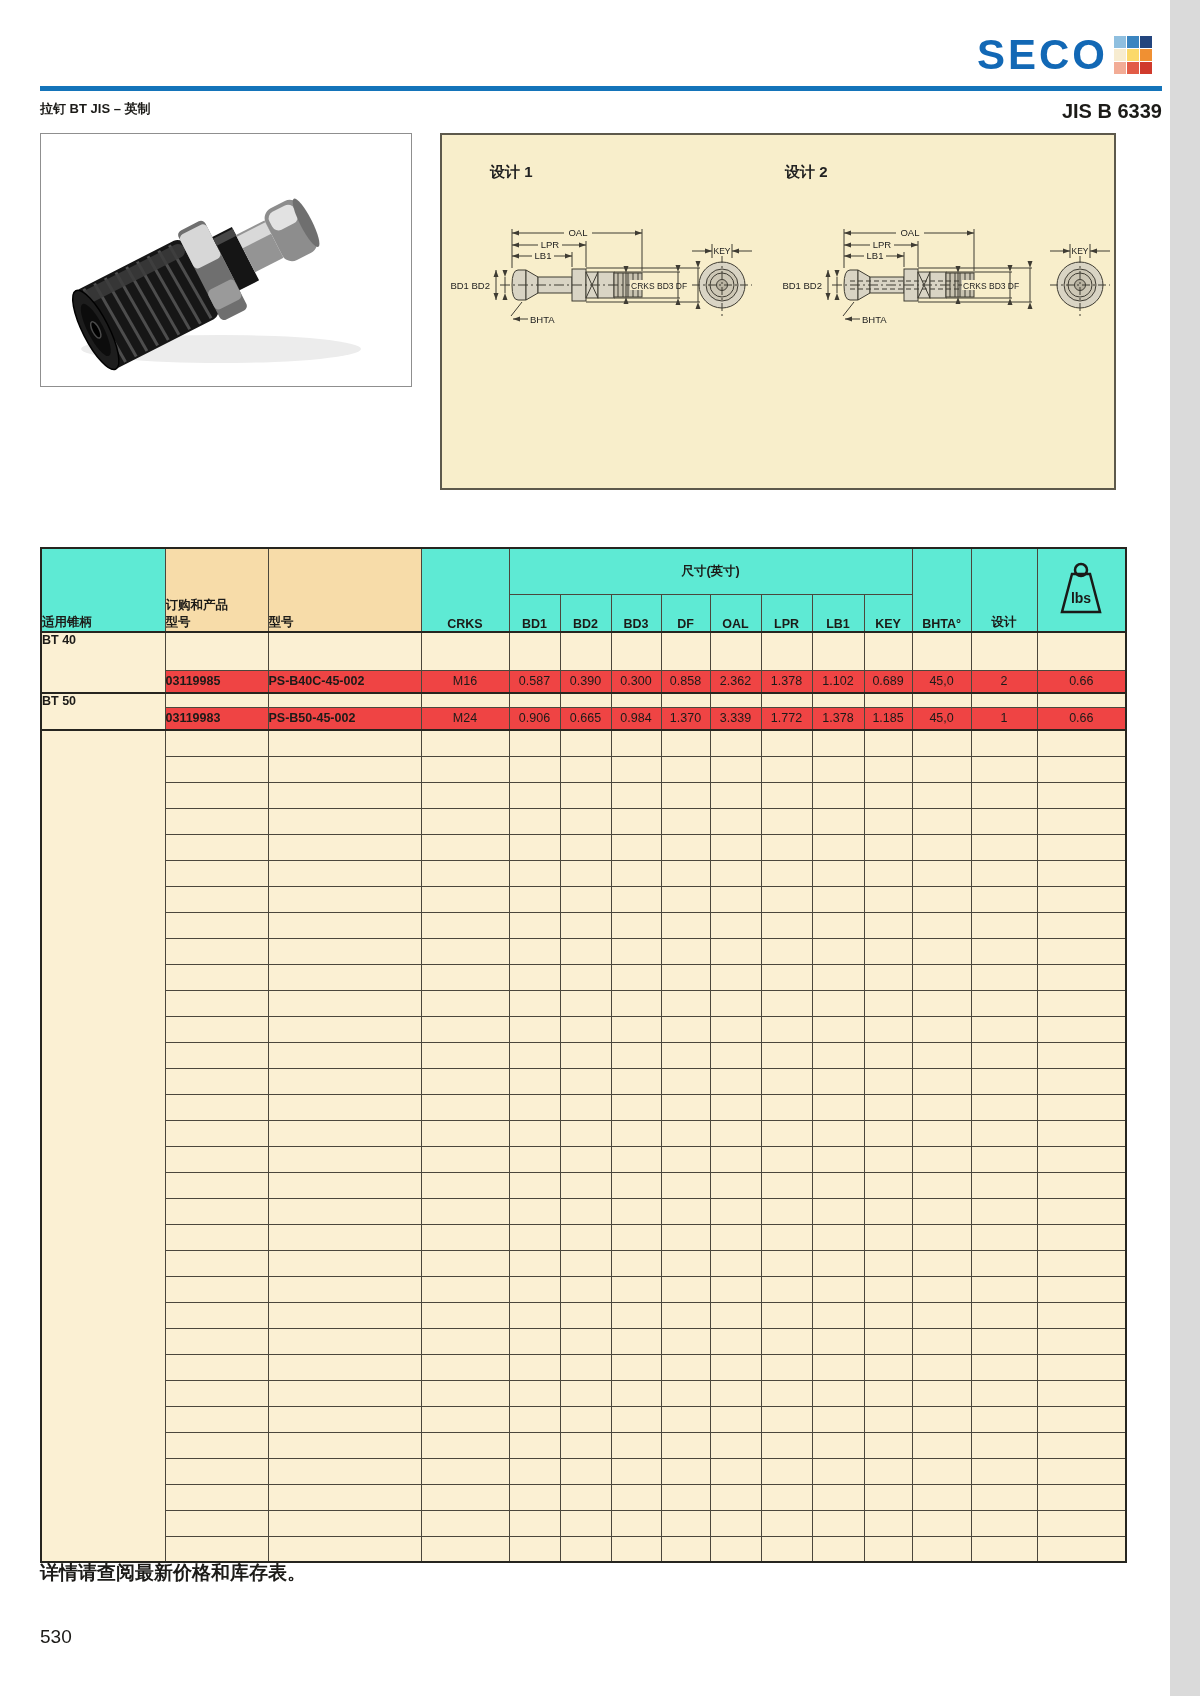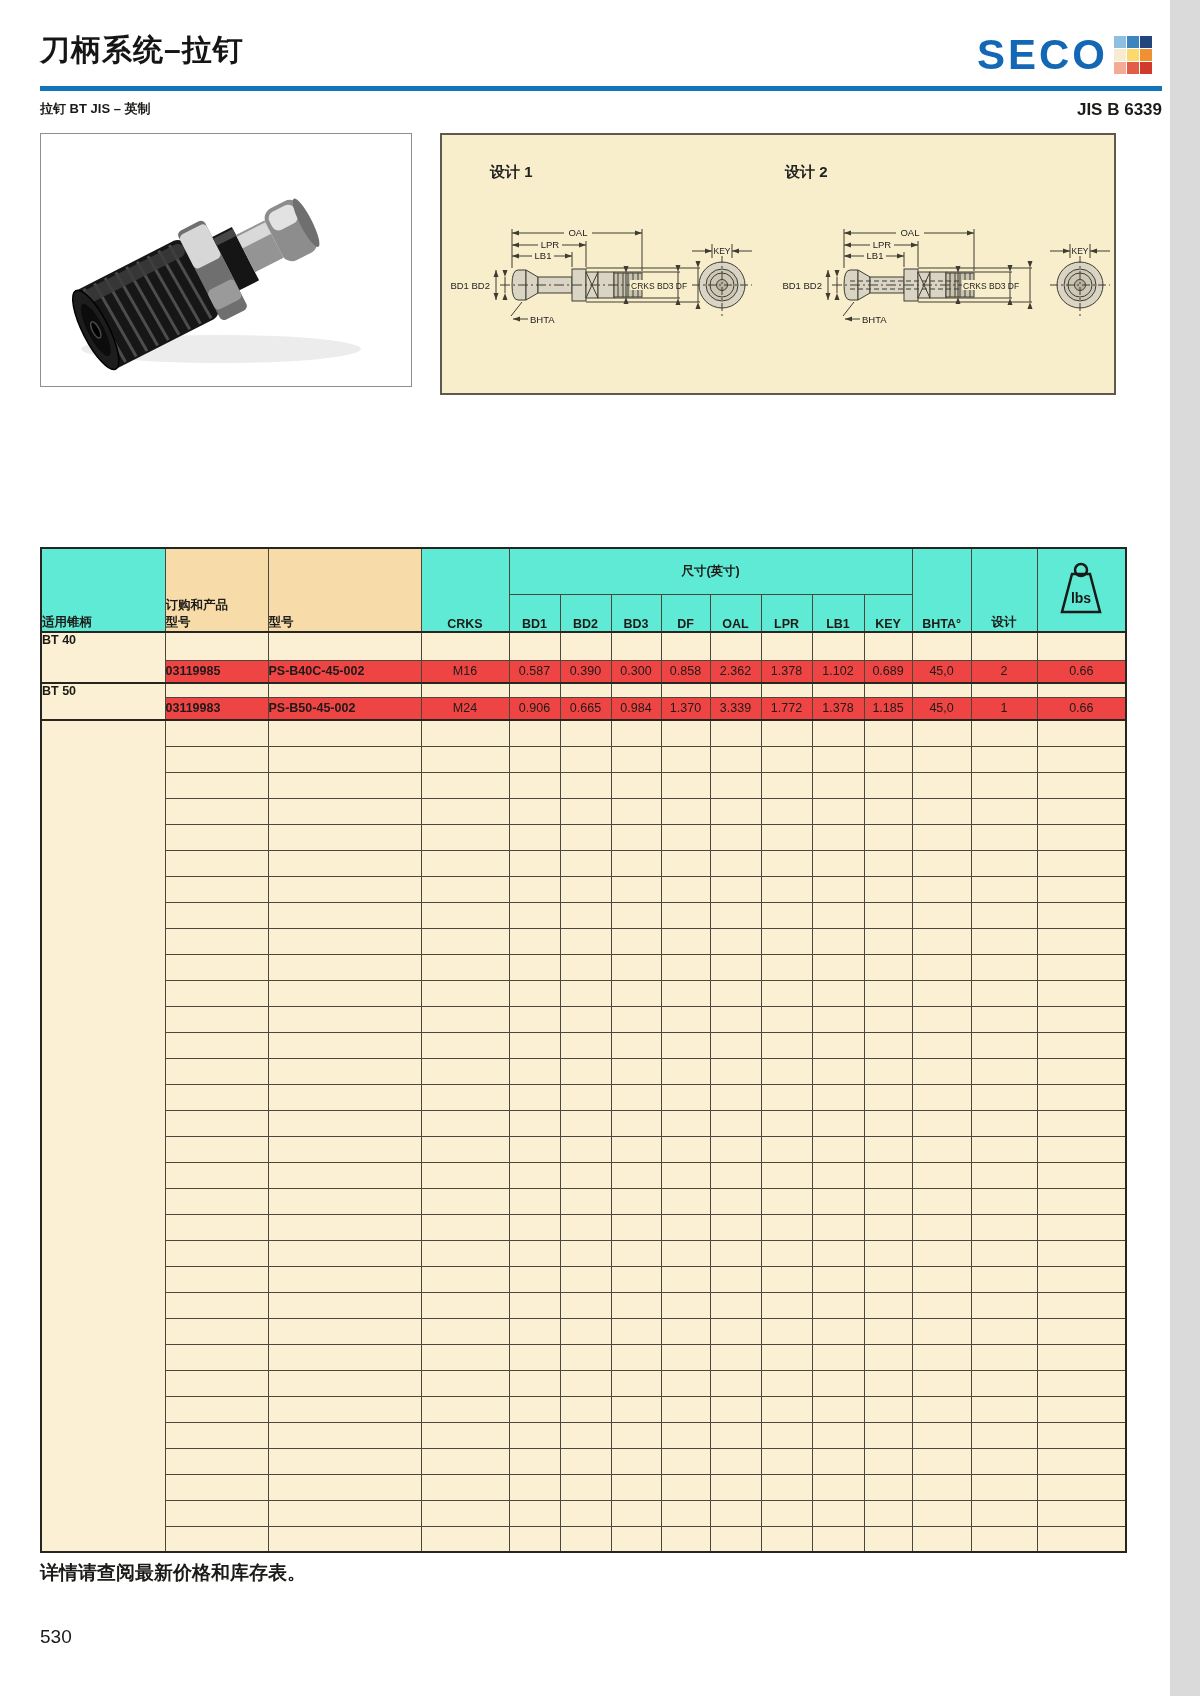--- a/index.html
+++ b/index.html
@@ -8,38 +8,38 @@
   .page-edge{position:absolute;top:0;right:0;width:30px;height:1696px;background:#dadada;}
 
   
   .title{position:absolute;left:40px;top:30px;font-size:30px;font-weight:bold;letter-spacing:1px;color:#151515;}
   .brand{position:absolute;top:34px;right:48px;display:flex;align-items:center;gap:6px;}
   .brand-word{font-size:42px;font-weight:800;color:#1268b5;letter-spacing:3px;line-height:1;}
   .brand-grid{display:grid;grid-template-columns:repeat(3,12px);grid-template-rows:repeat(3,12px);gap:1px;}
   .brand-grid span{display:block;width:12px;height:12px;}
   .blue-rule{position:absolute;left:40px;top:86px;width:1122px;height:5px;background:#1474ba;}
   .sub-left{position:absolute;left:40px;top:100px;font-size:13px;font-weight:bold;}
-  .sub-right{position:absolute;top:100px;right:38px;font-size:17px;font-weight:bold;}
+  .sub-right{position:absolute;top:100px;right:38px;font-size:20px;font-weight:bold;}
 
   
   .photo-box{position:absolute;left:40px;top:133px;width:370px;height:252px;background:#ffffff;border:1px solid #8f8f8f;}
-  .diagram-box{position:absolute;left:440px;top:133px;width:676px;height:262px;background:#f8eecb;border:2px solid #5d594c;box-sizing:border-box;}
+  .diagram-box{position:absolute;left:440px;top:133px;width:676px;height:357px;background:#f8eecb;border:2px solid #5d594c;box-sizing:border-box;}
   .design-label{position:absolute;top:28px;font-size:15px;font-weight:bold;color:#222;}
   .design-label.d1{left:48px;} .design-label.d2{left:343px;}
 
   
   .table-wrap{position:absolute;left:40px;top:547px;}
   table.spec{border-collapse:collapse;table-layout:fixed;width:1085px;border:2px solid #26251f;}
   table.spec th, table.spec td{border:1px solid #4b473c;padding:0;font-size:12.5px;overflow:hidden;white-space:nowrap;}
   table.spec th{font-weight:bold;background:#5eead4;}
   table.spec td{background:#fbf0d3;}
   .dark, table.spec th.dark{background:#f7dca9;}
   tr.hl td{background:#ef4444;}
   tr.h1{height:46px;} tr.h2{height:38px;}
-  tr.spacer{height:28px;} tr.spacer2{height:14px;} tr.data{height:23px;} tr.empty-row{height:26px;}
+  tr.spacer{height:38px;} tr.spacer2{height:14px;} tr.data{height:23px;} tr.empty-row{height:26px;}
   th.vb{vertical-align:bottom;padding:0 6px 7px 8px;text-align:left;}
   th.vbc{vertical-align:bottom;padding-bottom:7px;text-align:center;}
   th.group{text-align:center;vertical-align:middle;font-size:13px;}
   td.c{text-align:center;}
   td.l{text-align:left;padding-left:9px;}
   td.b{font-weight:bold;}
   td.taper-cell{vertical-align:top;text-align:left;padding:2px 0 0 8px;font-weight:bold;font-size:13px;background:#fbf0d3;}
   tr.sep td, tr.sep th{border-top:2px solid #26251f;}
   th.wcell{text-align:center;vertical-align:middle;}
 
@@ -47,21 +47,20 @@
   .page-num{position:absolute;left:40px;top:1626px;font-size:19px;}
 
   svg text{font-family:"Liberation Sans", sans-serif;}
 </style>
 </head>
 <body>
 
 <div class="page">
   <div class="page-edge"></div>
 
-  <div class="title">刀柄系统–拉钉</div>
   <div class="brand">
     <span class="brand-word">SECO</span>
     <span class="brand-grid" id="brand-grid">
         <span style="background: rgb(143, 191, 223);"></span>
         <span style="background: rgb(59, 133, 192);"></span>
         <span style="background: rgb(35, 69, 126);"></span>
         <span style="background: rgb(247, 236, 208);"></span>
         <span style="background: rgb(251, 217, 106);"></span>
         <span style="background: rgb(240, 144, 50);"></span>
         <span style="background: rgb(242, 172, 150);"></span>

